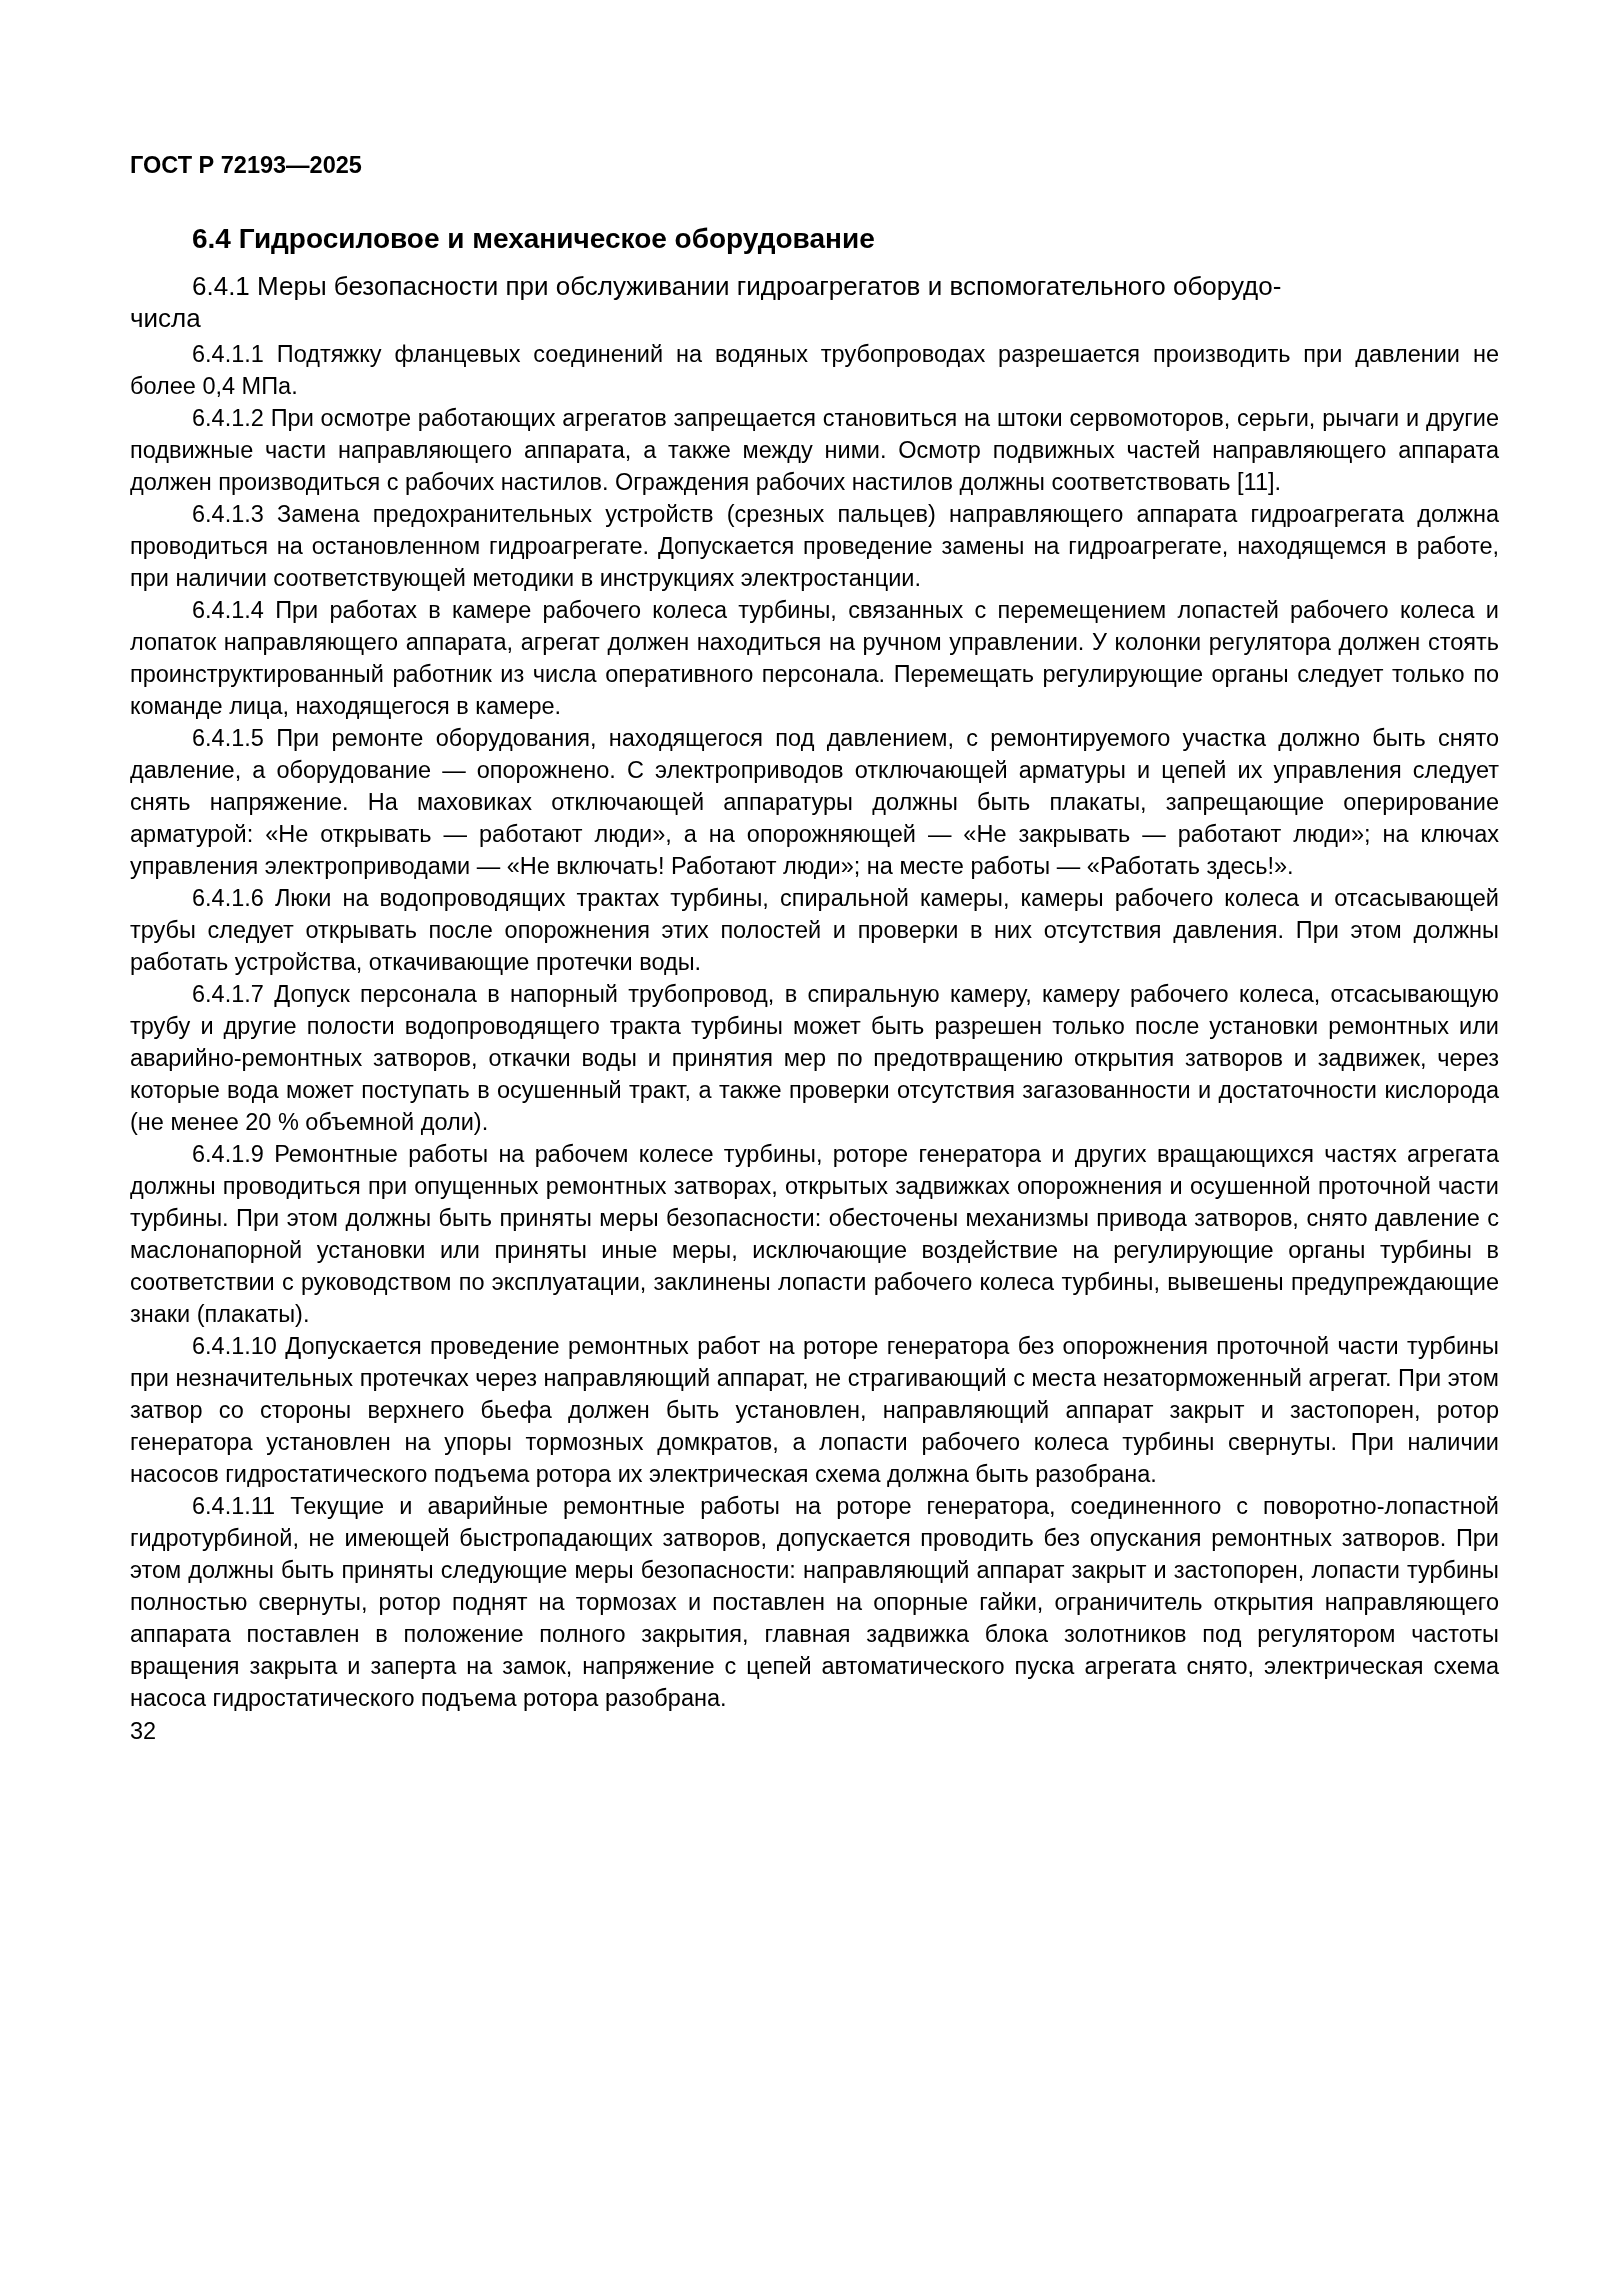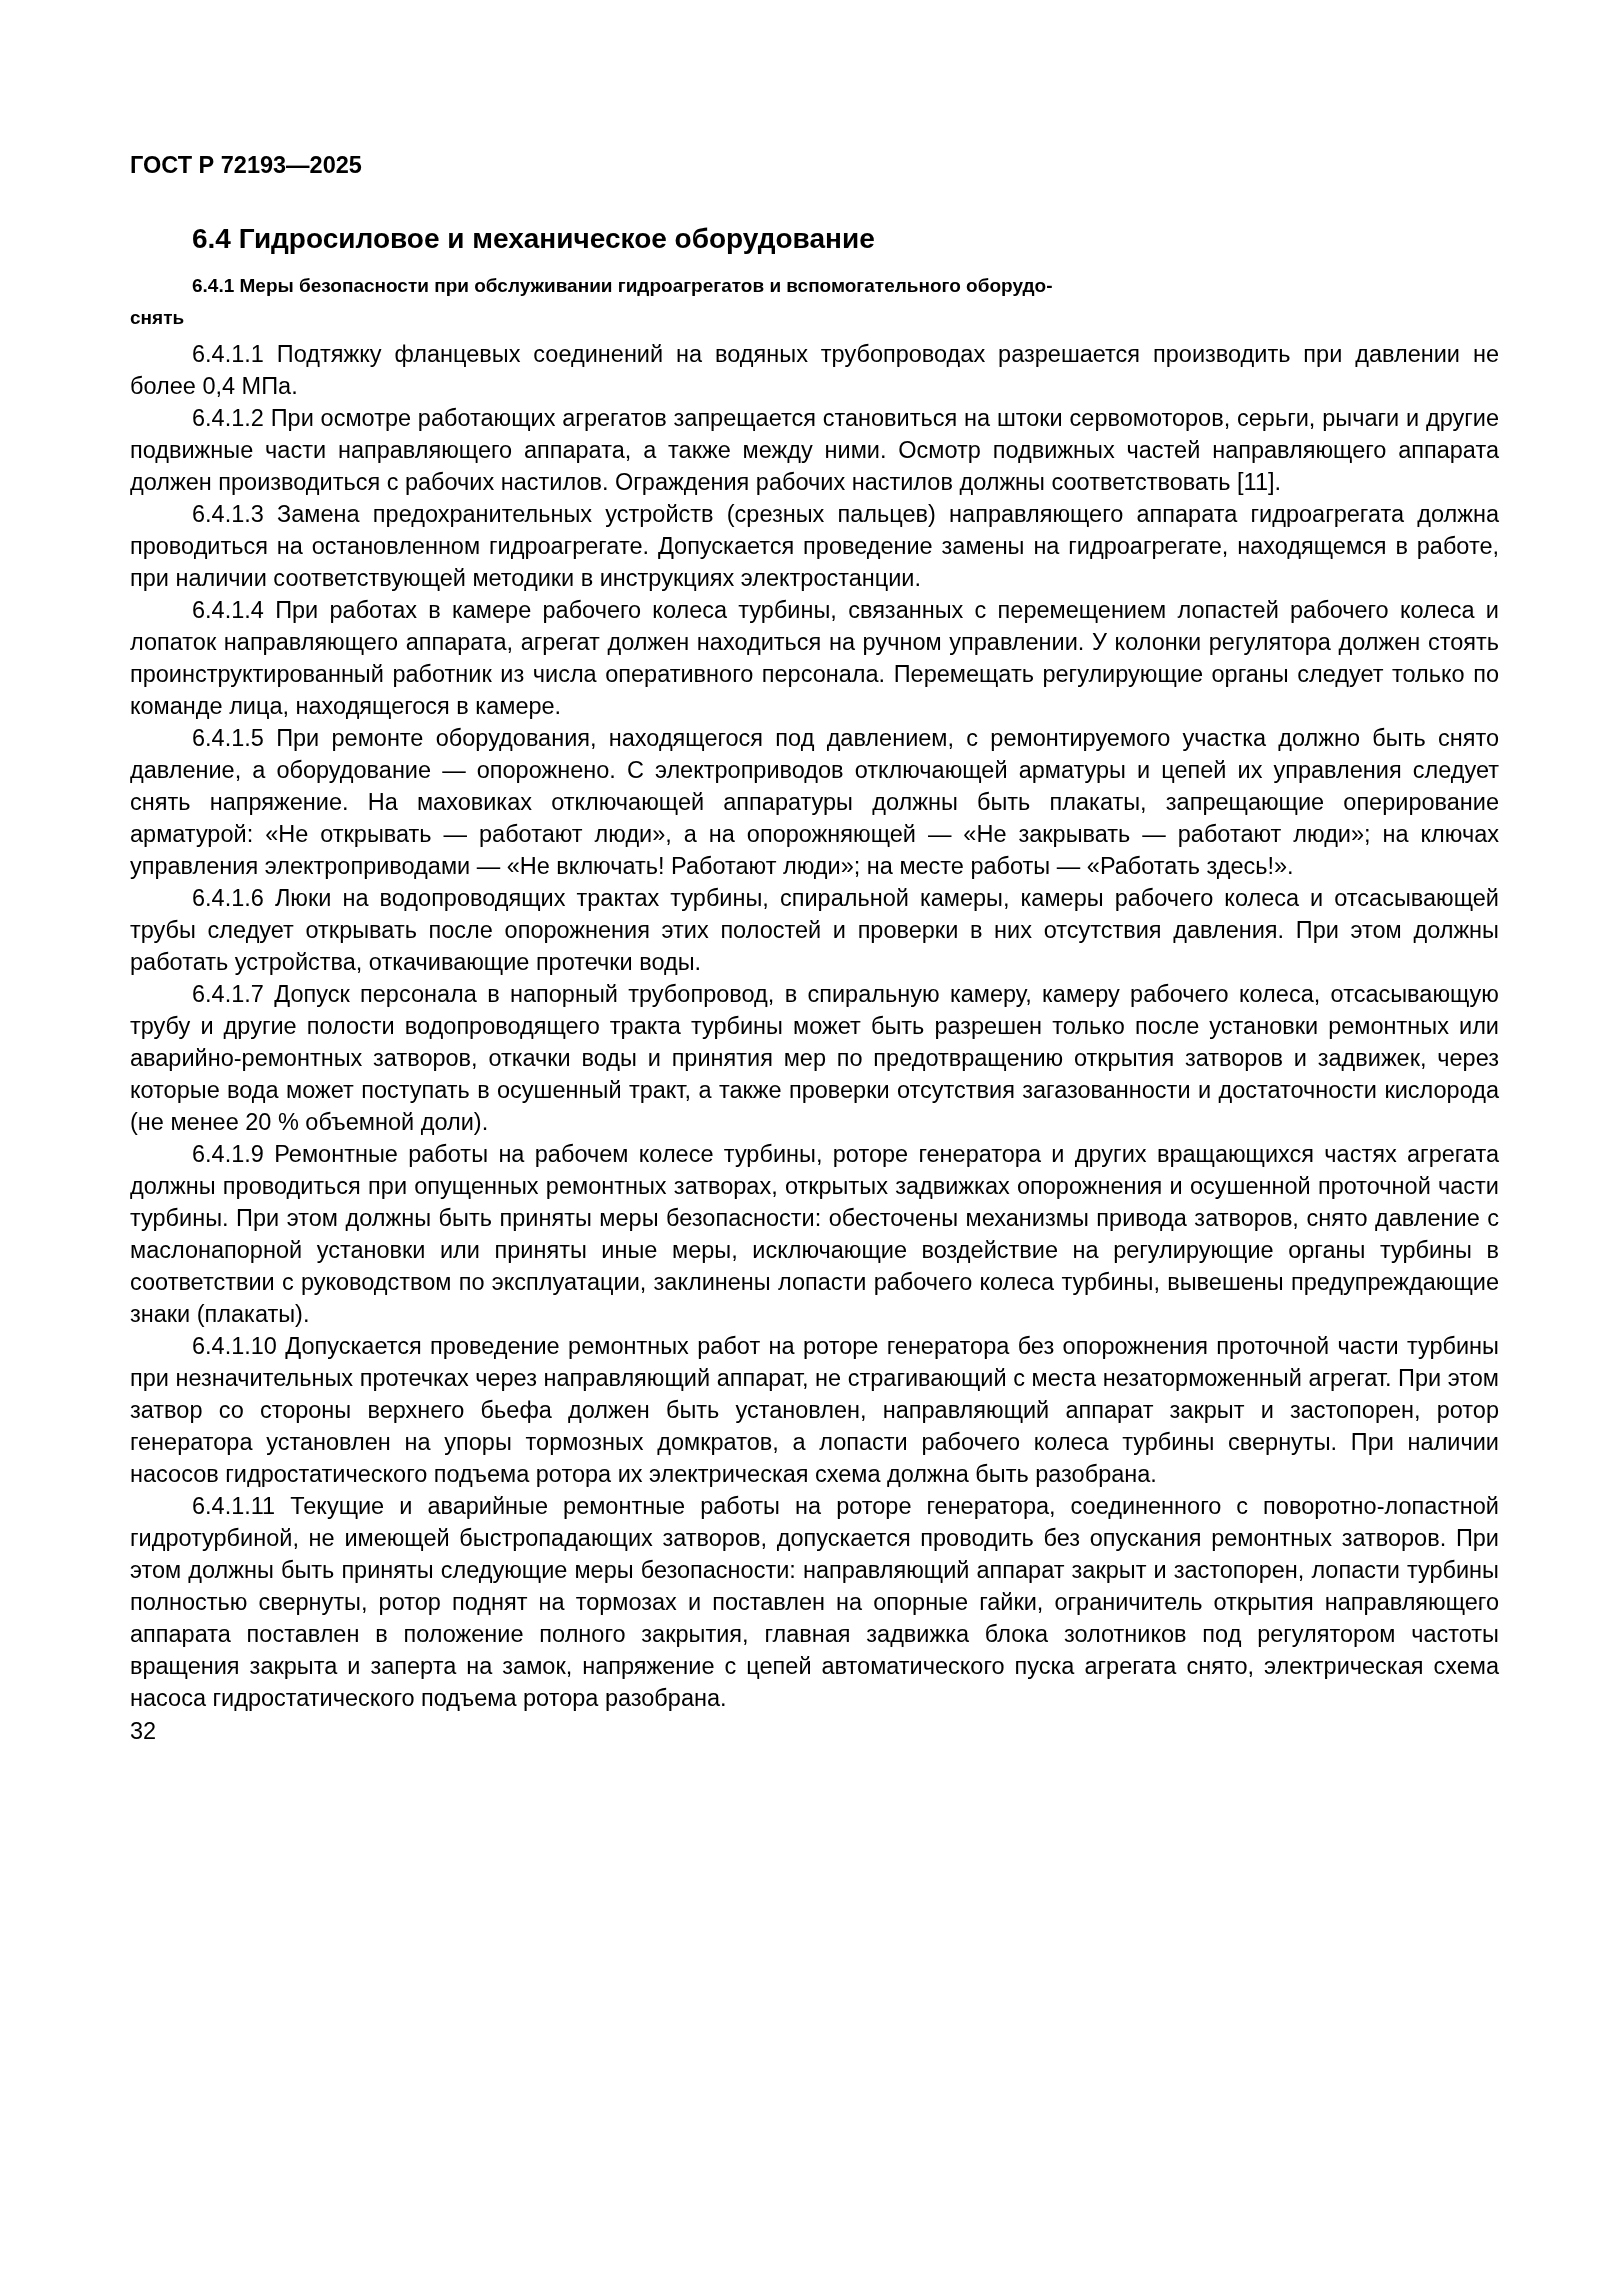--- a/index.html
+++ b/index.html
@@ -21,22 +21,22 @@
     margin: 0 0 42px 0;
   }
   .h-sec {
     font-weight: bold;
     font-size: 28px;
     line-height: 32px;
     margin: 0 0 14.7px 0;
     text-indent: 62px;
   }
   .h-sub {
-    font-weight: bold;
-    font-size: 19px;
+    font-weight: normal;
+    font-size: 26px;
     line-height: 32px;
     margin: 0 0 3.9px 0;
     text-indent: 62px;
     text-align: justify;
   }
   p.clause {
     margin: 0;
     text-indent: 62px;
     text-align: justify;
   }
@@ -46,21 +46,21 @@
 </style>
 </head>
 <body>
 
 <div class="page">
 
   <div class="doc-code">ГОСТ Р 72193—2025</div>
 
   <div class="h-sec">6.4 Гидросиловое и механическое оборудование</div>
 
-  <div class="h-sub"><span>6.4.1 Меры безопасности при обслуживании гидроагрегатов и вспомогательного оборудо-</span><br><span>снять</span></div>
+  <div class="h-sub"><span>6.4.1 Меры безопасности при обслуживании гидроагрегатов и вспомогательного оборудо-</span><br><span>числа</span></div>
 
   <p class="clause">6.4.1.1 Подтяжку фланцевых соединений на водяных трубопроводах разрешается производить при давлении не более 0,4 МПа.</p>
   <p class="clause">6.4.1.2 При осмотре работающих агрегатов запрещается становиться на штоки сервомоторов, серьги, рычаги и другие подвижные части направляющего аппарата, а также между ними. Осмотр подвижных частей направляющего аппарата должен производиться с рабочих настилов. Ограждения рабочих настилов должны соответствовать [11].</p>
   <p class="clause">6.4.1.3 Замена предохранительных устройств (срезных пальцев) направляющего аппарата гидроагрегата должна проводиться на остановленном гидроагрегате. Допускается проведение замены на гидроагрегате, находящемся в работе, при наличии соответствующей методики в инструкциях электростанции.</p>
   <p class="clause">6.4.1.4 При работах в камере рабочего колеса турбины, связанных с перемещением лопастей рабочего колеса и лопаток направляющего аппарата, агрегат должен находиться на ручном управлении. У колонки регулятора должен стоять проинструктированный работник из числа оперативного персонала. Перемещать регулирующие органы следует только по команде лица, находящегося в камере.</p>
   <p class="clause">6.4.1.5 При ремонте оборудования, находящегося под давлением, с ремонтируемого участка должно быть снято давление, а оборудование — опорожнено. С электроприводов отключающей арматуры и цепей их управления следует снять напряжение. На маховиках отключающей аппаратуры должны быть плакаты, запрещающие оперирование арматурой: «Не открывать — работают люди», а на опорожняющей — «Не закрывать — работают люди»; на ключах управления электроприводами — «Не включать! Работают люди»; на месте работы — «Работать здесь!».</p>
   <p class="clause">6.4.1.6 Люки на водопроводящих трактах турбины, спиральной камеры, камеры рабочего колеса и отсасывающей трубы следует открывать после опорожнения этих полостей и проверки в них отсутствия давления. При этом должны работать устройства, откачивающие протечки воды.</p>
   <p class="clause">6.4.1.7 Допуск персонала в напорный трубопровод, в спиральную камеру, камеру рабочего колеса, отсасывающую трубу и другие полости водопроводящего тракта турбины может быть разрешен только после установки ремонтных или аварийно-ремонтных затворов, откачки воды и принятия мер по предотвращению открытия затворов и задвижек, через которые вода может поступать в осушенный тракт, а также проверки отсутствия загазованности и достаточности кислорода (не менее 20 % объемной доли).</p>
   <p class="clause">6.4.1.9 Ремонтные работы на рабочем колесе турбины, роторе генератора и других вращающихся частях агрегата должны проводиться при опущенных ремонтных затворах, открытых задвижках опорожнения и осушенной проточной части турбины. При этом должны быть приняты меры безопасности: обесточены механизмы привода затворов, снято давление с маслонапорной установки или приняты иные меры, исключающие воздействие на регулирующие органы турбины в соответствии с руководством по эксплуатации, заклинены лопасти рабочего колеса турбины, вывешены предупреждающие знаки (плакаты).</p>
   <p class="clause">6.4.1.10 Допускается проведение ремонтных работ на роторе генератора без опорожнения проточной части турбины при незначительных протечках через направляющий аппарат, не страгивающий с места незаторможенный агрегат. При этом затвор со стороны верхнего бьефа должен быть установлен, направляющий аппарат закрыт и застопорен, ротор генератора установлен на упоры тормозных домкратов, а лопасти рабочего колеса турбины свернуты. При наличии насосов гидростатического подъема ротора их электрическая схема должна быть разобрана.</p>

